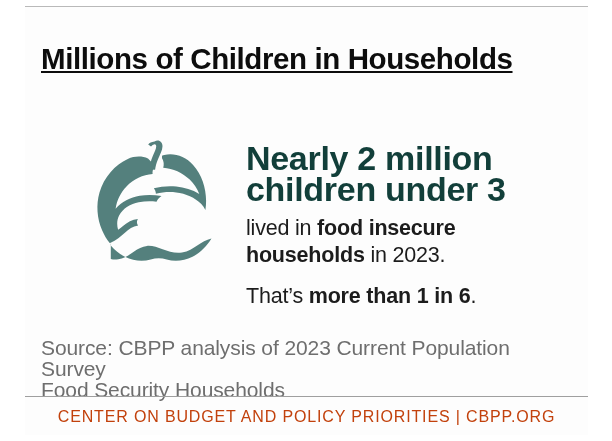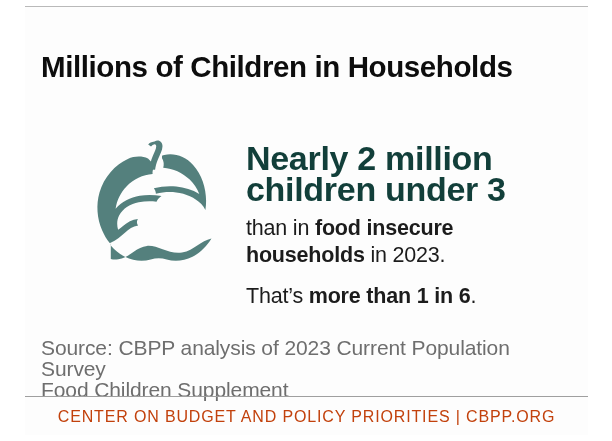--- a/index.html
+++ b/index.html
@@ -40,27 +40,28 @@
     top: 6px;
     width: 563px;
     height: 1px;
     background: #b9b9b9;
   }
 
   
   .headline {
     position: absolute;
     left: 41px;
-    top: 30px;
+    top: 22px;
     width: 545px;
     color: #0d0d0d;
     font-size: 29.5px;
     font-weight: bold;
     line-height: 34px;
     letter-spacing: -0.4px;
+    text-decoration: underline;
   }
   .headline .hl-line { display: block; white-space: nowrap; }
 
   
   .apple-wrap {
     position: absolute;
     left: 88px;
     top: 132px;
     width: 140px;
     height: 145px;
@@ -232,28 +233,28 @@
     </svg>
   </div>
 
   <div class="stat-block">
     <p class="stat-lead">
       <span class="sl-line">Nearly 2 million</span>
       <span class="sl-line">children under 3</span>
     </p>
 
     <p class="stat-body">
-      <span class="sb-line"><span>than in </span><b>food insecure</b></span>
+      <span class="sb-line"><span>lived in </span><b>food insecure</b></span>
       <span class="sb-line"><b>households</b><span> in 2023.</span></span>
     </p>
 
     <p class="stat-kicker"><span>That’s </span><b>more than 1 in 6</b><span>.</span></p>
   </div>
 
   <div class="source-note">
     <span class="src-line">Source: CBPP analysis of 2023 Current Population Survey</span>
-    <span class="src-line">Food Children Supplement</span>
+    <span class="src-line">Food Security Households</span>
   </div>
 
   <div class="footer-rule"></div>
   <div class="footer-text">CENTER ON BUDGET AND POLICY PRIORITIES | CBPP.ORG</div>
 
 </div>
 
 </body></html>

